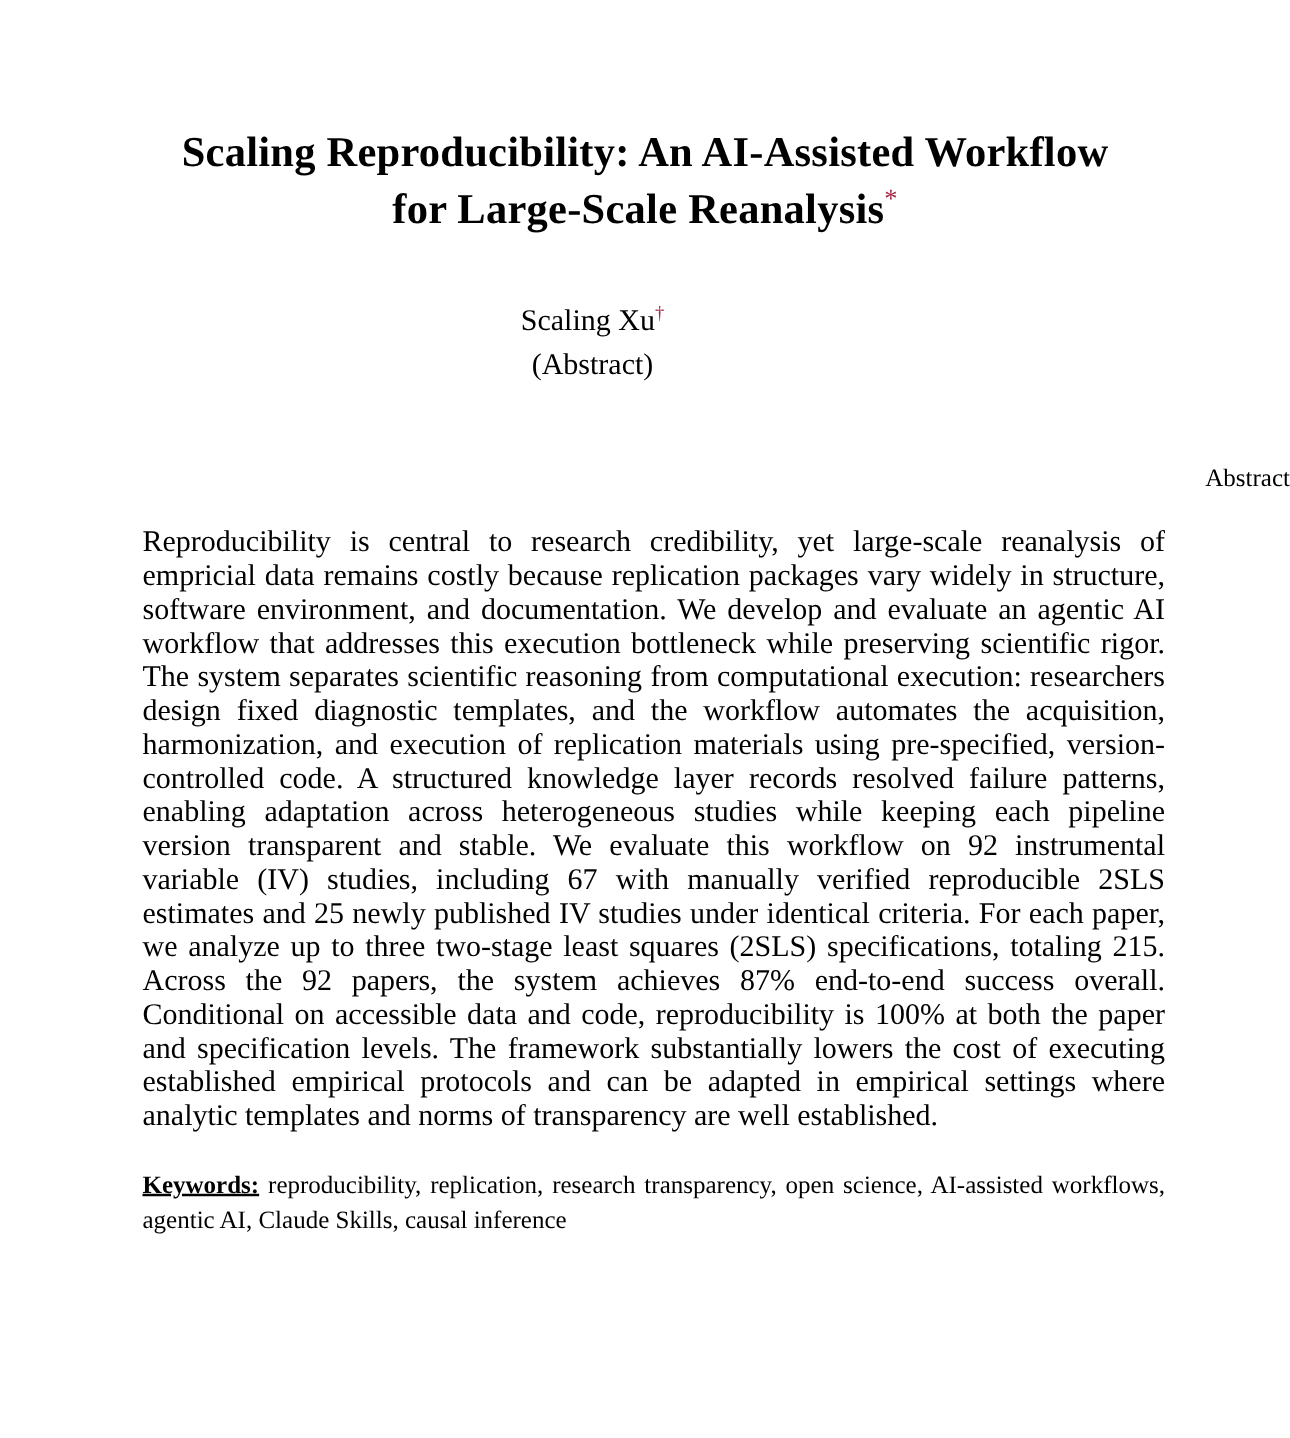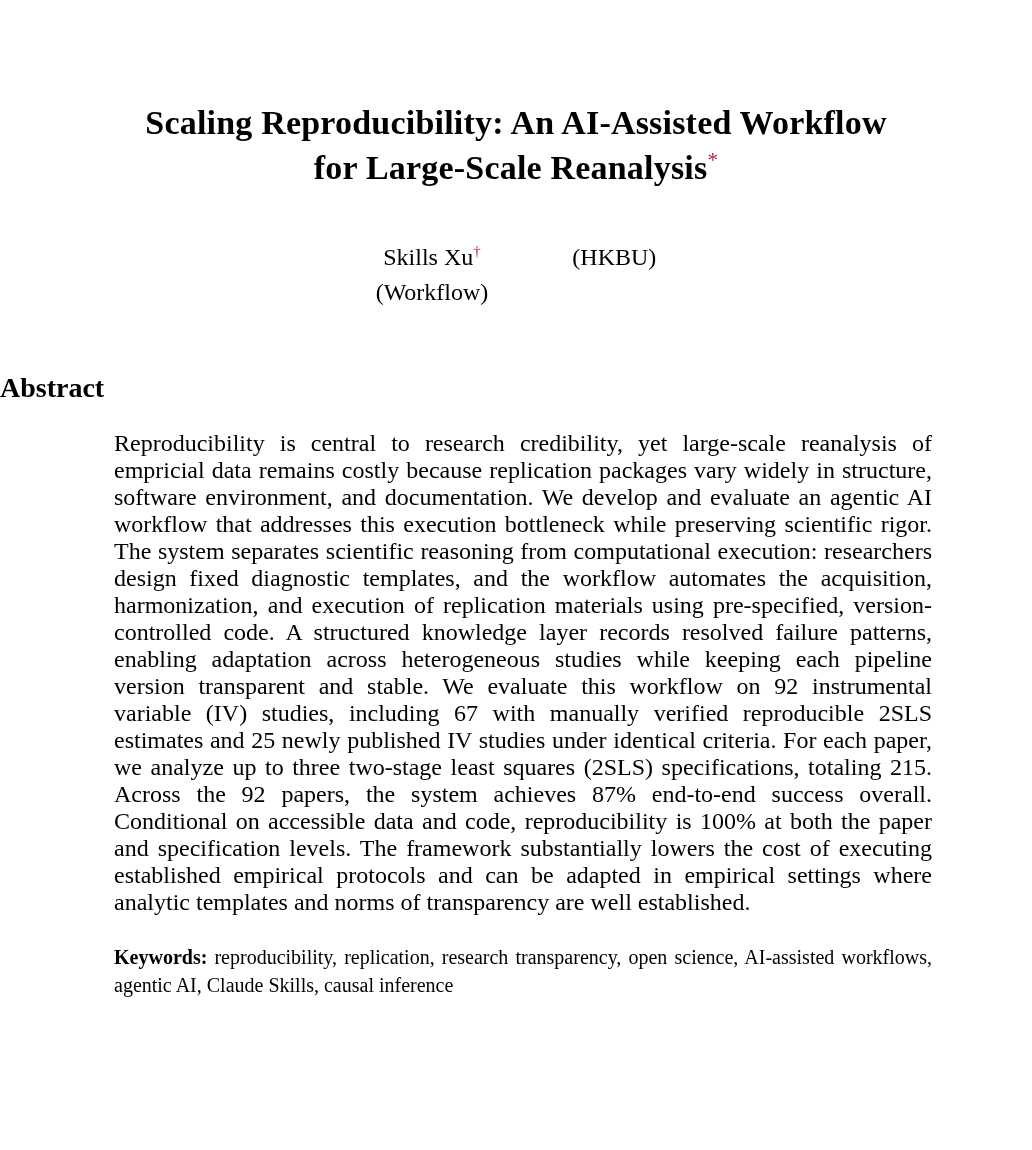--- a/index.html
+++ b/index.html
@@ -43,61 +43,60 @@
     font-size: 24px;
     line-height: 35px;
   }
   .date {
     margin-top: 50px;
     text-align: center;
     font-size: 24px;
   }
   .abstract-heading {
     margin-top: 62px;
-    text-align: left;
-    font-weight: 700;
-    font-size: 28px;
+    text-align: right;
+    font-weight: 400;
+    font-size: 20px;
   }
   .abstract-body {
     margin-top: 26px;
     margin-left: 114px;
     width: 818px;
     font-size: 24px;
     line-height: 27px;
     text-align: justify;
     hyphens: auto;
     -webkit-hyphens: auto;
   }
   .keywords {
     margin-top: 27px;
     margin-left: 114px;
     width: 818px;
     font-size: 20px;
     line-height: 28px;
     text-align: justify;
   }
-  .keywords b { font-weight: 700; }
+  .keywords b { font-weight: 700; text-decoration: underline; }
 </style>
 </head>
 <body>
 
 <div class="page">
 
   <h1 class="title">
     <span>Scaling Reproducibility: An AI-Assisted Workflow</span><br>
     <span>for Large-Scale Reanalysis</span><sup class="fnmark">*</sup>
   </h1>
 
   <div class="authors">
     <div class="author">
-      <div><span>Skills Xu</span><sup class="fnmark">†</sup></div>
-      <div>(Workflow)</div>
+      <div><span>Scaling Xu</span><sup class="fnmark">†</sup></div>
+      <div>(Abstract)</div>
     </div>
     <div class="author">
-      <div>(HKBU)</div>
     </div>
   </div>
 
 
   <div class="abstract-heading">Abstract</div>
 
   <p class="abstract-body">Reproducibility is central to research credibility, yet large-scale reanalysis of empricial data remains costly because replication packages vary widely in structure, software environment, and documentation. We develop and evaluate an agentic AI workflow that addresses this execution bottleneck while preserving scientific rigor. The system separates scientific reasoning from computational execution: researchers design fixed diagnostic templates, and the workflow automates the acquisition, harmonization, and execution of replication materials using pre-specified, version-controlled code. A structured knowledge layer records resolved failure patterns, enabling adaptation across heterogeneous studies while keeping each pipeline version transparent and stable. We evaluate this workflow on 92 instrumental variable (IV) studies, including 67 with manually verified reproducible 2SLS estimates and 25 newly published IV studies under identical criteria. For each paper, we analyze up to three two-stage least squares (2SLS) specifications, totaling 215. Across the 92 papers, the system achieves 87% end-to-end success overall. Conditional on accessible data and code, reproducibility is 100% at both the paper and specification levels. The framework substantially lowers the cost of executing established empirical protocols and can be adapted in empirical settings where analytic templates and norms of transparency are well established.</p>
 
   <p class="keywords"><b>Keywords:</b><span> reproducibility, replication, research transparency, open science, AI-assisted workflows, agentic AI, Claude Skills, causal inference</span></p>
 

